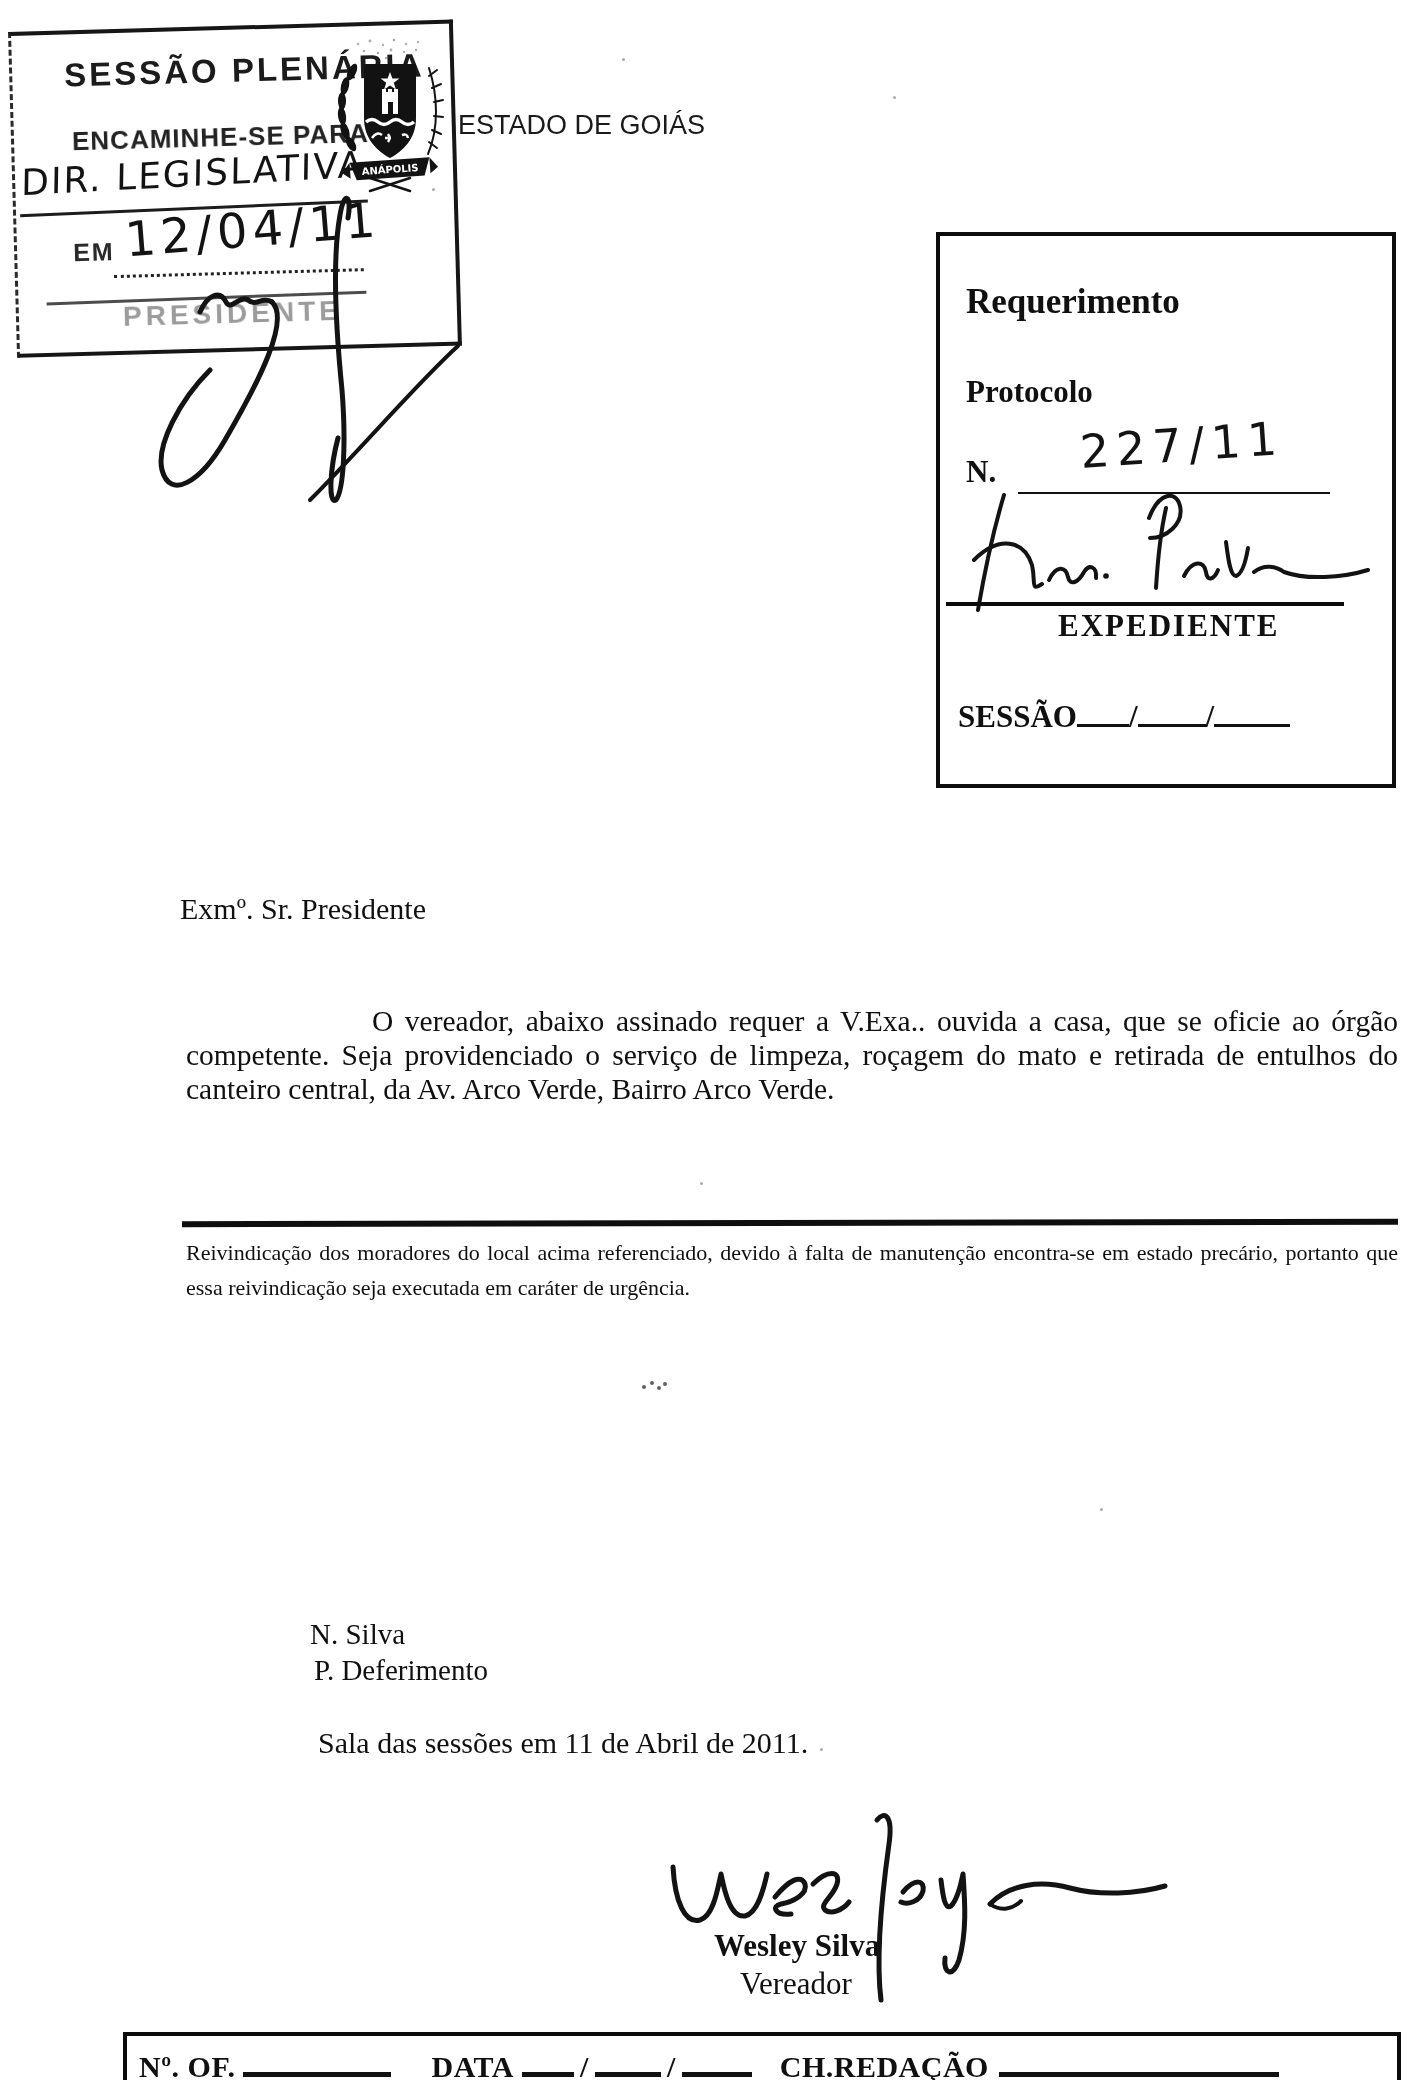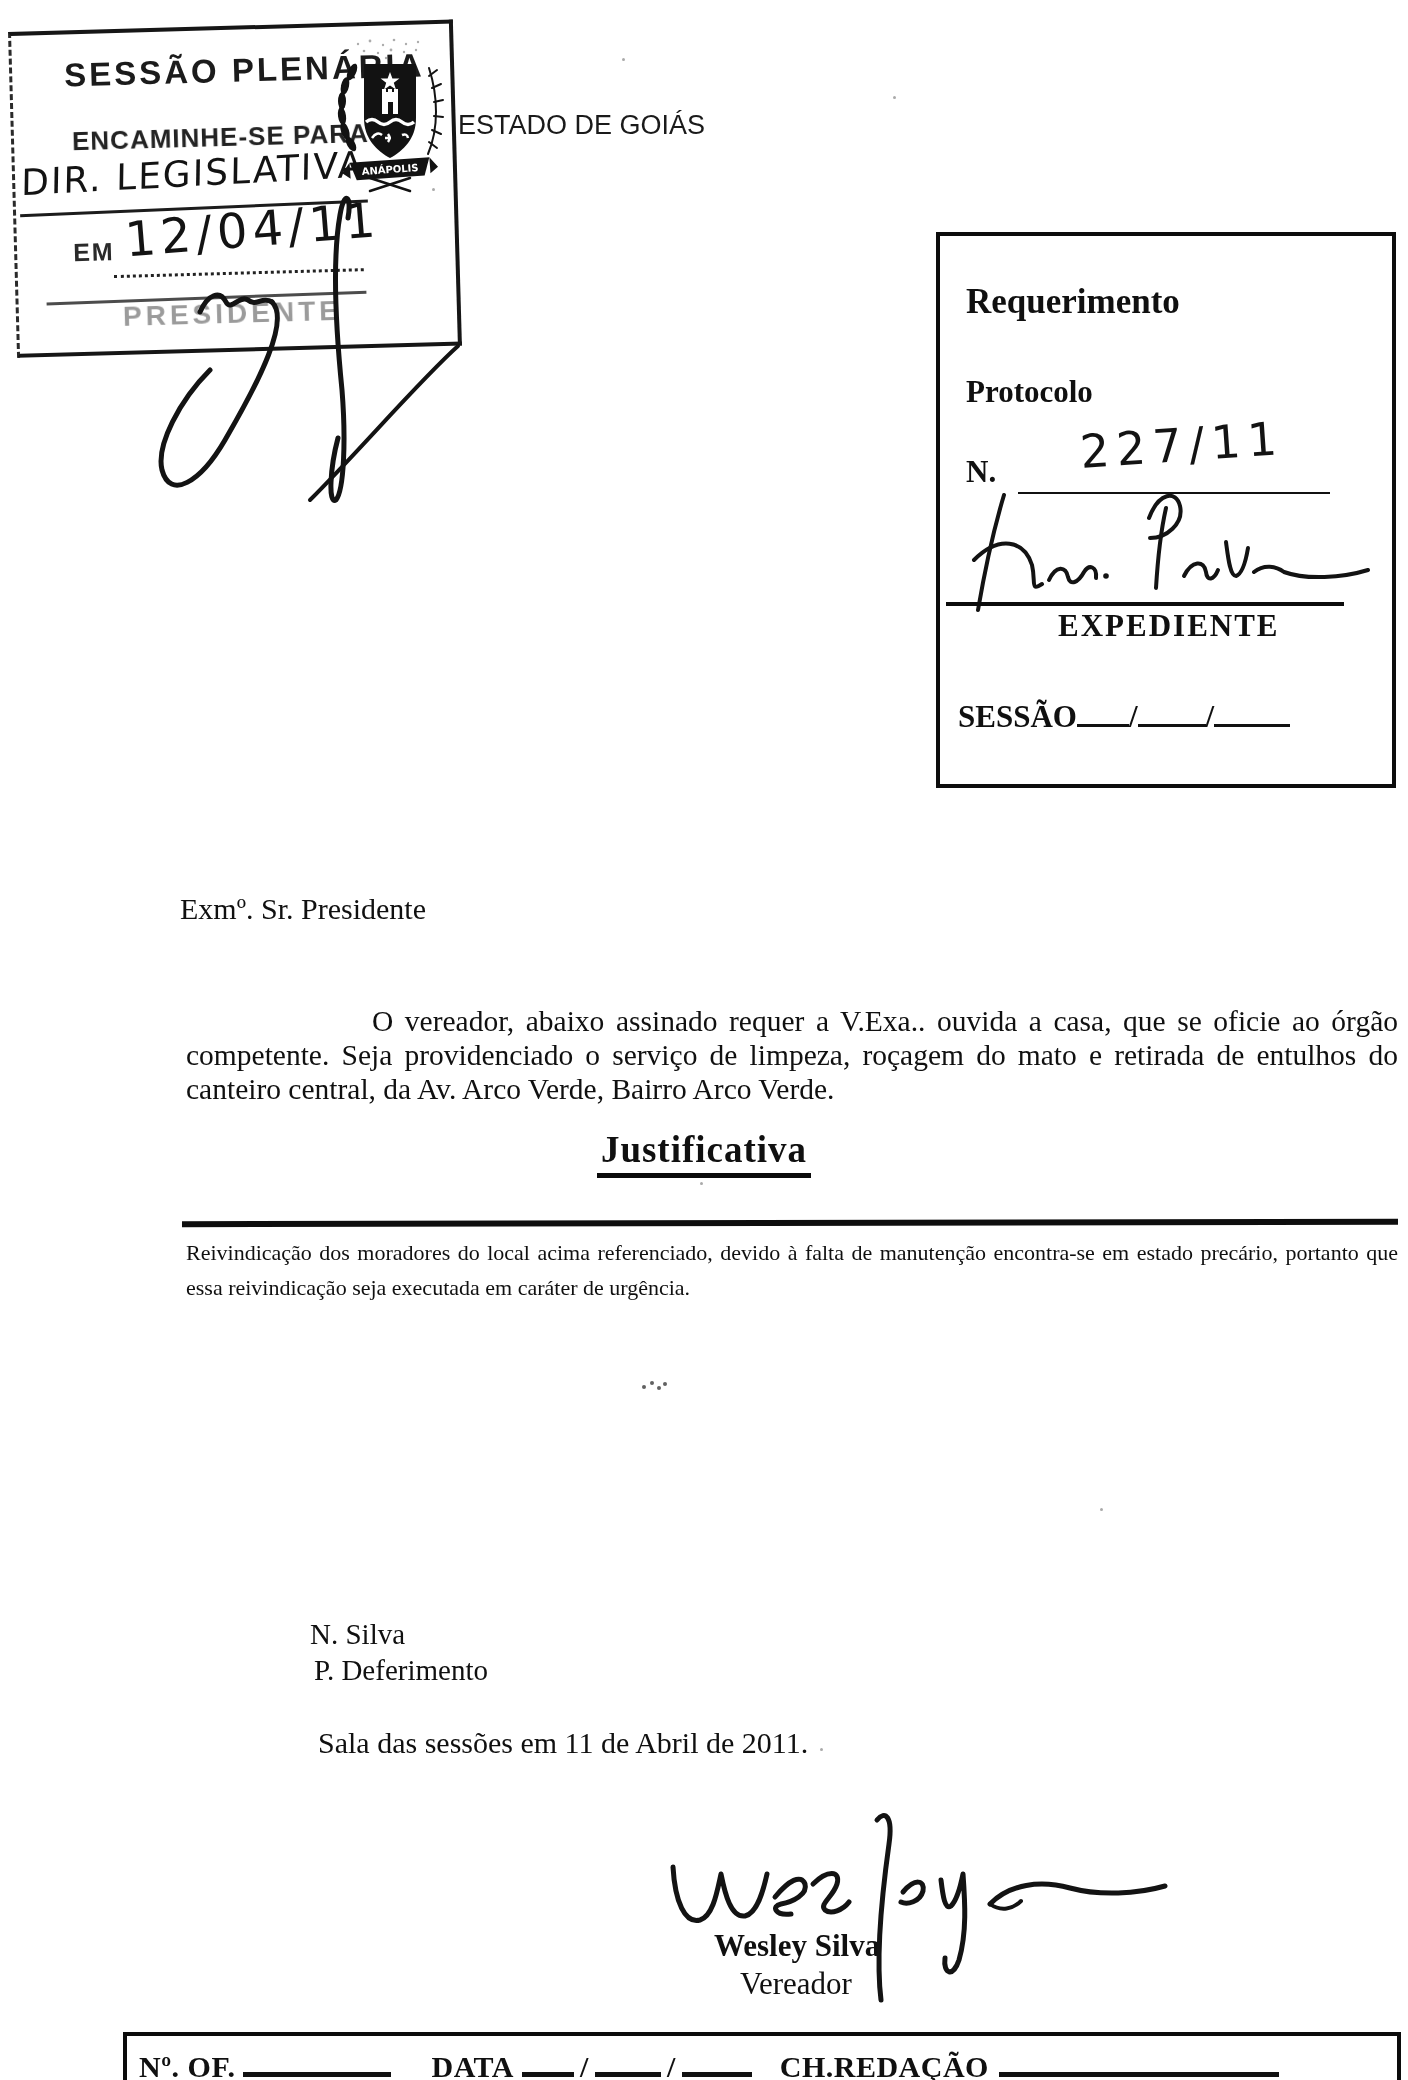--- a/index.html
+++ b/index.html
@@ -170,23 +170,20 @@
 
     <div class="proto-sessao">
       <span>SESSÃO</span><span class="blank" style="width:52px;"></span><span>/</span><span class="blank" style="width:68px;"></span><span>/</span><span class="blank" style="width:76px;"></span>
     </div>
   </div>
 
   <div id="salutation" class="abs">Exmº. Sr. Presidente</div>
 
   <div id="body-par" class="abs">O vereador, abaixo assinado requer a V.Exa.. ouvida a casa, que se oficie ao órgão competente. Seja providenciado o serviço de limpeza, roçagem do mato  e retirada de entulhos do canteiro central, da Av. Arco Verde, Bairro Arco Verde.</div>
 
-  <div id="just-title-wrap" class="abs">
-    <span id="just-title">Justificativa</span>
-  </div>
 
   <div id="just-rule" class="abs"></div>
 
   <div id="just-par" class="abs">Reivindicação dos moradores do local acima referenciado, devido à falta de manutenção encontra-se em estado precário, portanto que essa reivindicação seja executada em caráter de urgência.</div>
 
   <div id="smudge" class="abs">
     <i style="left:2px;top:7px;"></i>
       <i style="left:10px;top:3px;"></i>
       <i style="left:17px;top:8px;"></i>
       <i style="left:23px;top:4px;"></i>

